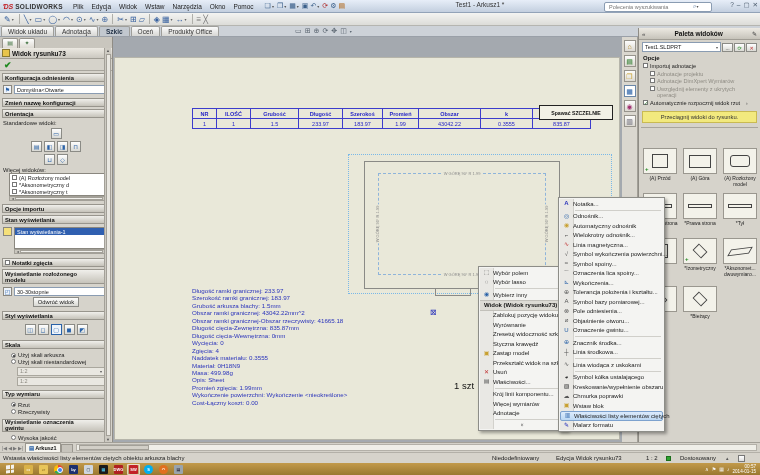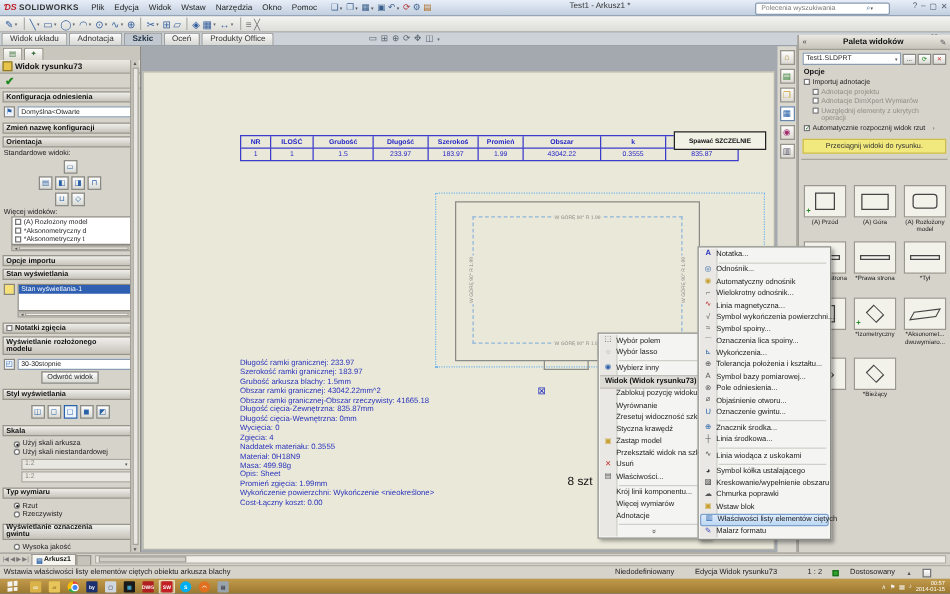--- a/index.html
+++ b/index.html
@@ -553,21 +553,21 @@
         <div>Naddatek materiału: 0.3555</div>
         <div>Materiał: 0H18N9</div>
         <div>Masa: 499.98g</div>
         <div>Opis: Sheet</div>
         <div>Promień zgięcia: 1.99mm</div>
         <div>Wykończenie powierzchni: Wykończenie &lt;nieokreślone&gt;</div>
         <div>Cost-Łączny koszt: 0.00</div>
       </div>
 
       <span class="envicon">⊠</span>
-      <div class="qty">8 szt</div>
+      <div class="qty">1 szt</div>
 
       <div class="minibar">
         <span class="ic" style="color:#c88a20">✎</span>
         <span class="ic" style="color:#667">▤</span>
         <span class="ic" style="color:#335e9e">⚑</span>
       </div>
     </div>
   </div>
 
   <div class="tp-strip">

